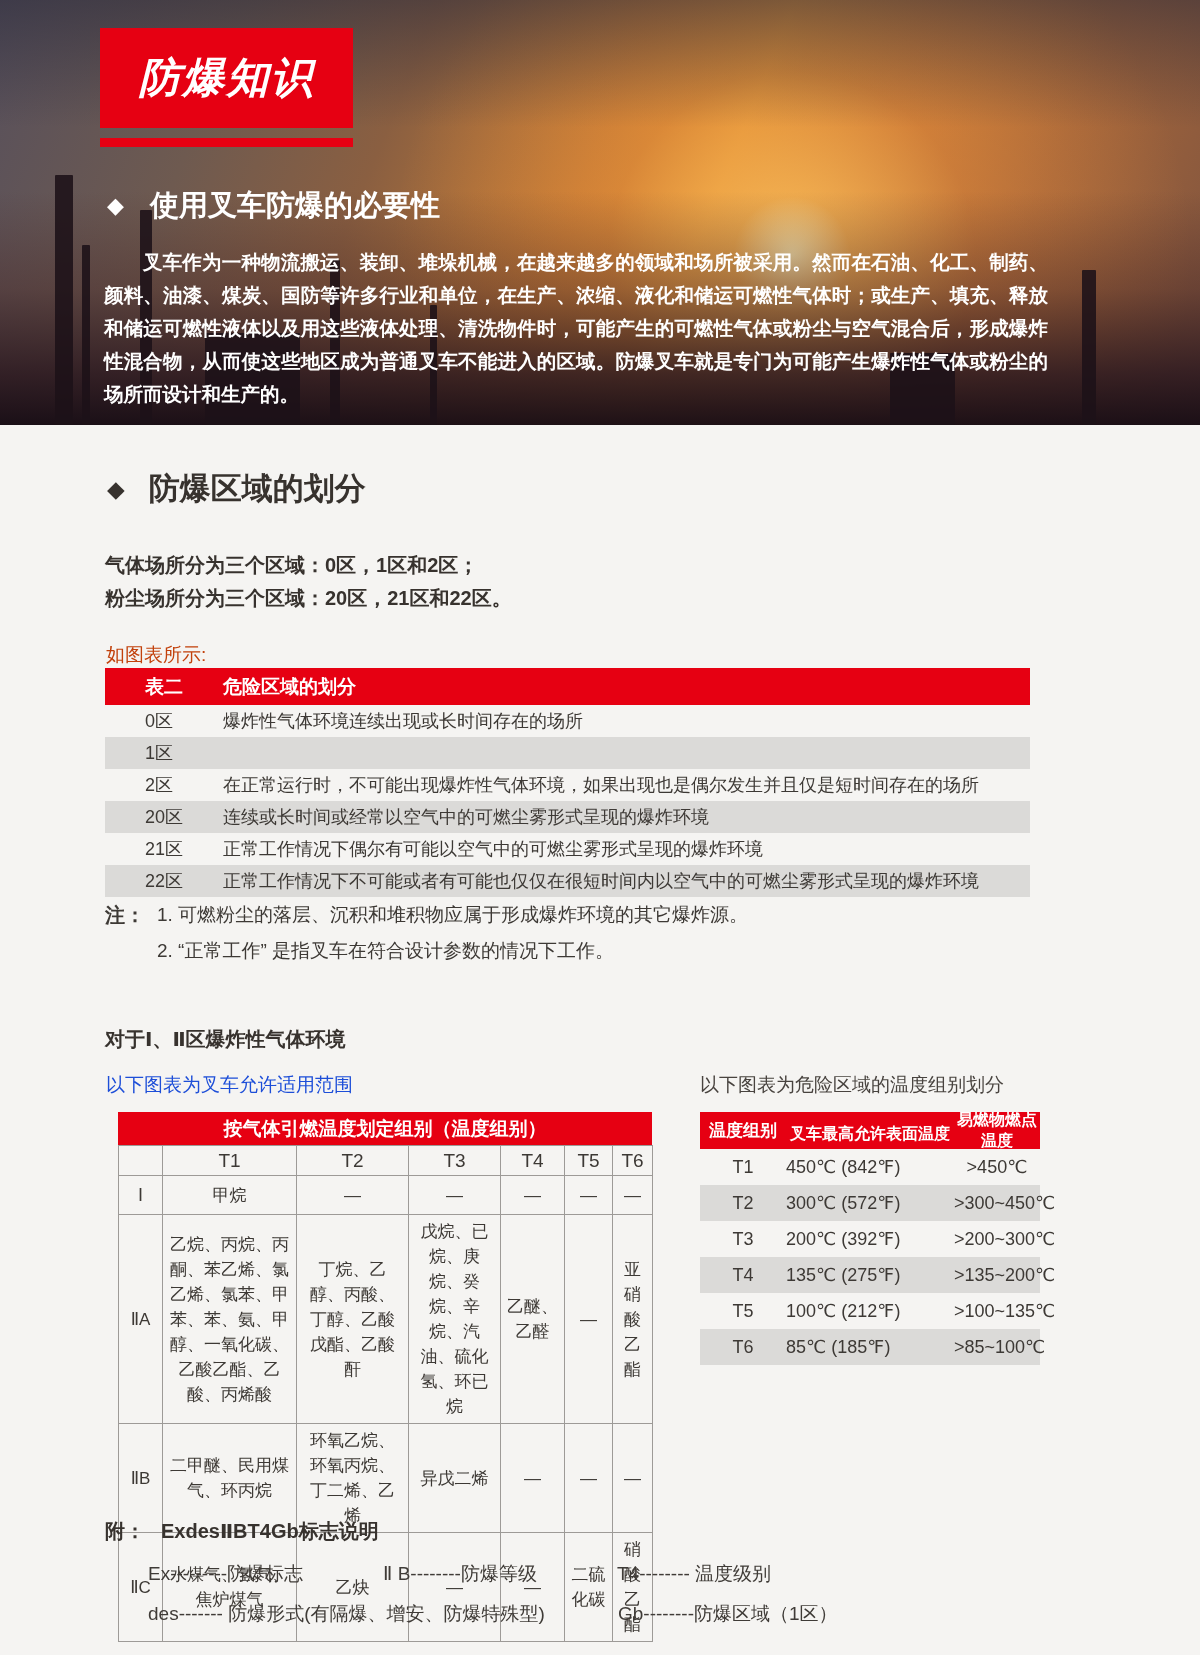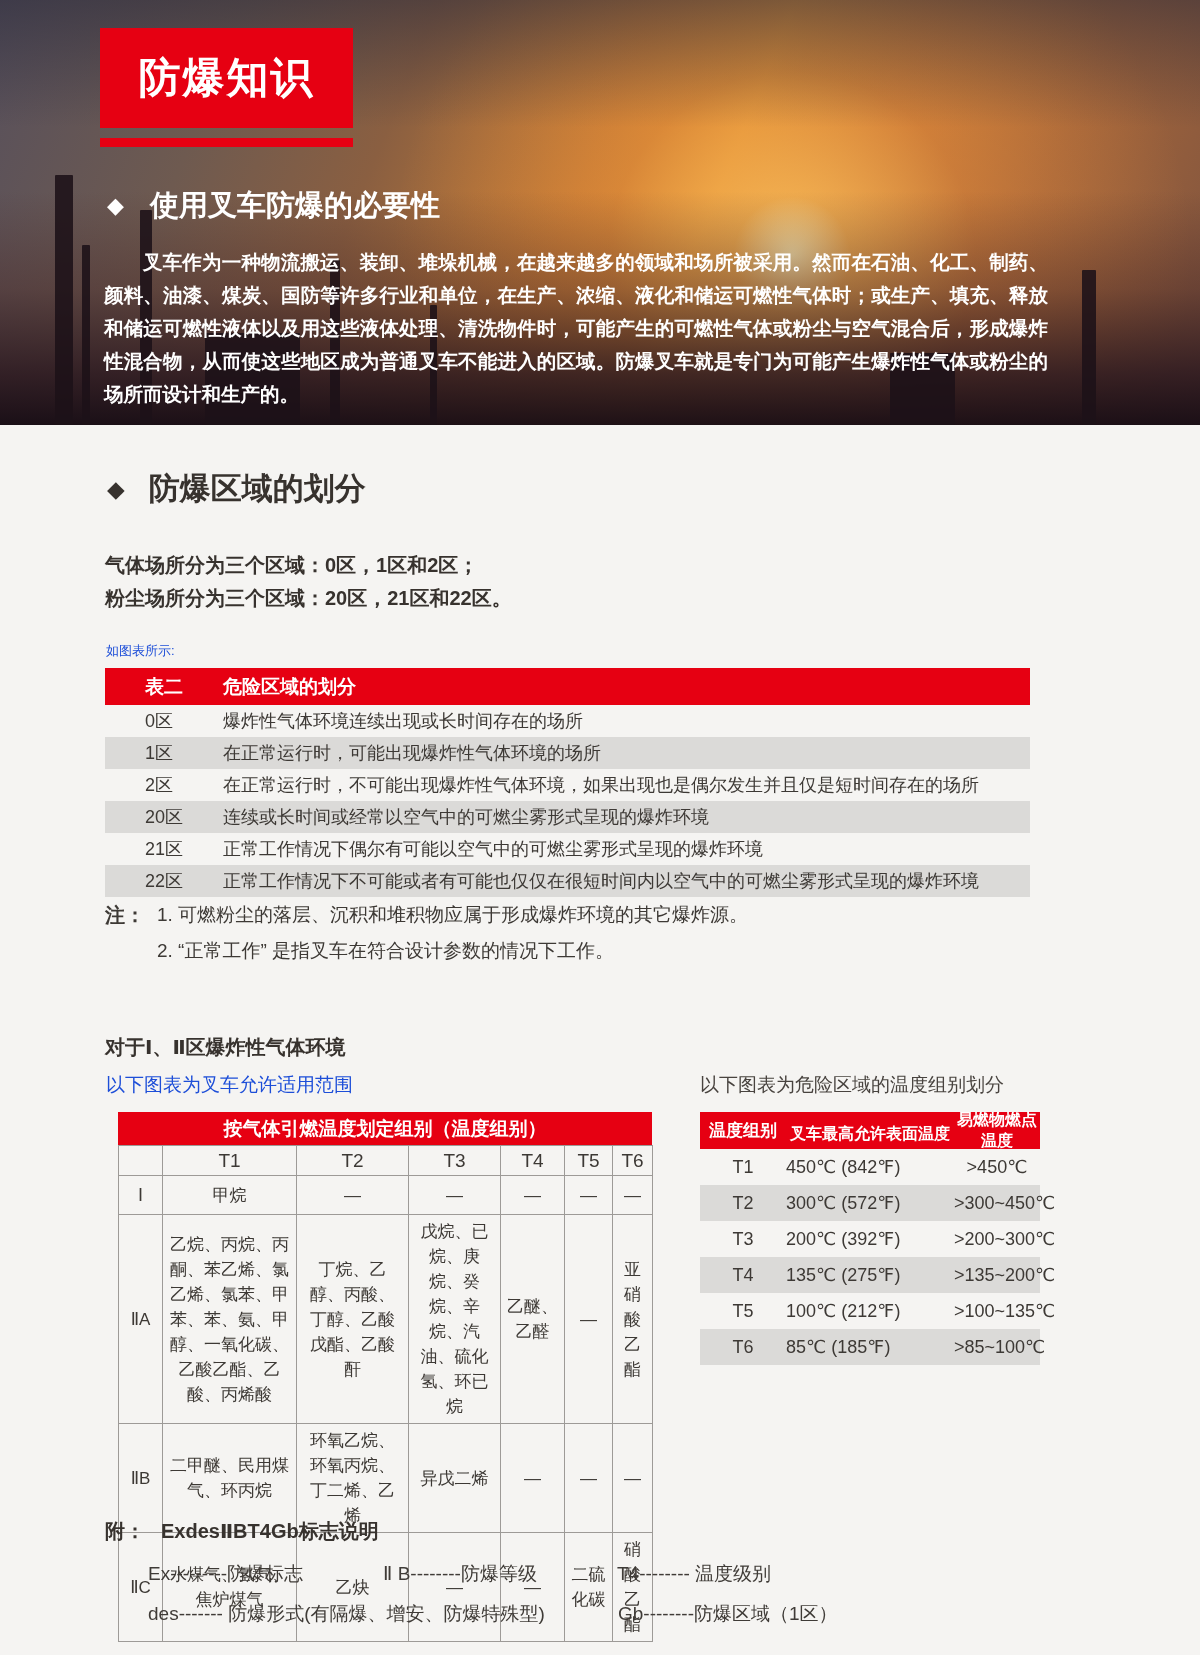--- a/index.html
+++ b/index.html
@@ -24,48 +24,48 @@
   .sil.s2{left:82px;bottom:0;width:8px;height:180px;}
   .sil.s3{left:140px;bottom:0;width:12px;height:215px;}
   .sil.s4{left:205px;bottom:0;width:95px;height:92px;}
   .sil.s5{left:330px;bottom:0;width:10px;height:165px;}
   .sil.s6{left:430px;bottom:0;width:7px;height:120px;}
   .sil.s7{left:890px;bottom:0;width:65px;height:72px;}
   .sil.s8{left:1082px;bottom:0;width:14px;height:155px;}
 
   .banner{position:absolute;left:100px;top:28px;width:253px;height:100px;background:var(--red);
     display:flex;align-items:center;justify-content:center;}
-  .banner-title{color:#ffffff;font-size:42px;font-weight:bold;letter-spacing:2px;}
+  .banner-title{color:#ffffff;font-size:42px;font-weight:bold;letter-spacing:2px;font-style:italic;}
   .banner-underline{position:absolute;left:100px;top:138px;width:253px;height:9px;background:var(--red);}
 
   .hero-heading{position:absolute;left:107px;top:186px;display:flex;align-items:center;gap:26px;
     color:#ffffff;font-weight:bold;font-size:29px;}
   .hero-heading .diamond{font-size:22px;line-height:1;}
   .hero-para{position:absolute;left:104px;top:246px;width:944px;margin:0;color:#ffffff;
     font-size:19.5px;line-height:33px;font-weight:bold;text-align:justify;text-indent:2em;}
 
   
   .zones-heading{position:absolute;left:107px;top:468px;display:flex;align-items:center;gap:24px;
     font-size:31px;font-weight:bold;color:#37322e;}
   .zones-heading .diamond{font-size:23px;line-height:1;}
   .zones-intro{position:absolute;left:105px;top:549px;font-size:20px;font-weight:bold;line-height:33px;color:#37322e;}
-  .chart-hint{position:absolute;left:106px;top:642px;font-size:13px;color:#1d4ed8;}
+  .chart-hint{position:absolute;left:106px;top:642px;font-size:19px;color:#c2410c;}
 
   .table2{position:absolute;left:105px;top:668px;width:925px;font-size:18px;}
   .t2-header{height:37px;background:var(--red);color:#fff;font-weight:bold;font-size:19px;display:flex;align-items:center;}
   .t2-label{margin-left:40px;width:78px;}
   .t2-row{height:32px;display:flex;align-items:center;}
   .t2-body .t2-row:nth-child(even){background:var(--row-shade);}
   .t2-zone{margin-left:40px;width:78px;}
   .t2-desc{flex:1;}
 
   .notes{position:absolute;left:105px;top:897px;display:flex;font-size:19px;line-height:36px;color:#3d3935;}
   .notes-label{font-weight:bold;font-size:20px;margin-right:12px;line-height:36px;}
 
-  .gas-heading{position:absolute;left:105px;top:1026px;font-size:20px;font-weight:bold;color:#37322e;margin-top:8px;}
+  .gas-heading{position:absolute;left:105px;top:1026px;font-size:20px;font-weight:bold;color:#37322e;}
   .caption-left{position:absolute;left:106px;top:1072px;font-size:19px;color:#1d4ed8;}
   .caption-right{position:absolute;left:700px;top:1072px;font-size:19px;color:#48433f;}
 
   
   .lt{position:absolute;left:102px;top:1112px;width:534px;margin-left:16px;}
   .lt-title{height:33px;background:var(--red);color:#fff;font-weight:bold;font-size:19px;
     display:flex;align-items:center;justify-content:center;}
   .lt table{border-collapse:collapse;width:534px;table-layout:fixed;}
   .lt td,.lt th{border:1px solid #9d9a97;font-weight:normal;text-align:center;vertical-align:middle;
     padding:4px 5px;font-size:17px;line-height:25px;color:#3d3935;background:transparent;}
@@ -142,21 +142,20 @@
       <span class="t2-label">表二</span>
       <span>危险区域的划分</span>
     </div>
     <div class="t2-body">
       <div class="t2-row">
         <span class="t2-zone">0区</span>
         <span class="t2-desc">爆炸性气体环境连续出现或长时间存在的场所</span>
       </div>
       <div class="t2-row">
         <span class="t2-zone">1区</span>
-        <span class="t2-desc">在正常运行时，可能出现爆炸性气体环境的场所</span>
       </div>
       <div class="t2-row">
         <span class="t2-zone">2区</span>
         <span class="t2-desc">在正常运行时，不可能出现爆炸性气体环境，如果出现也是偶尔发生并且仅是短时间存在的场所</span>
       </div>
       <div class="t2-row">
         <span class="t2-zone">20区</span>
         <span class="t2-desc">连续或长时间或经常以空气中的可燃尘雾形式呈现的爆炸环境</span>
       </div>
       <div class="t2-row">

